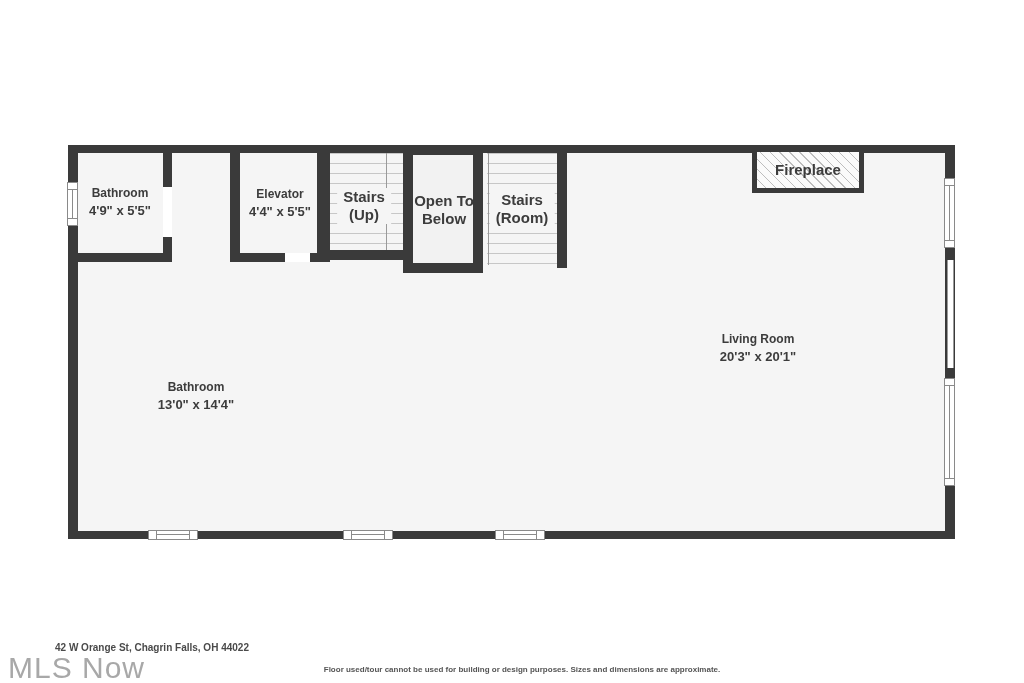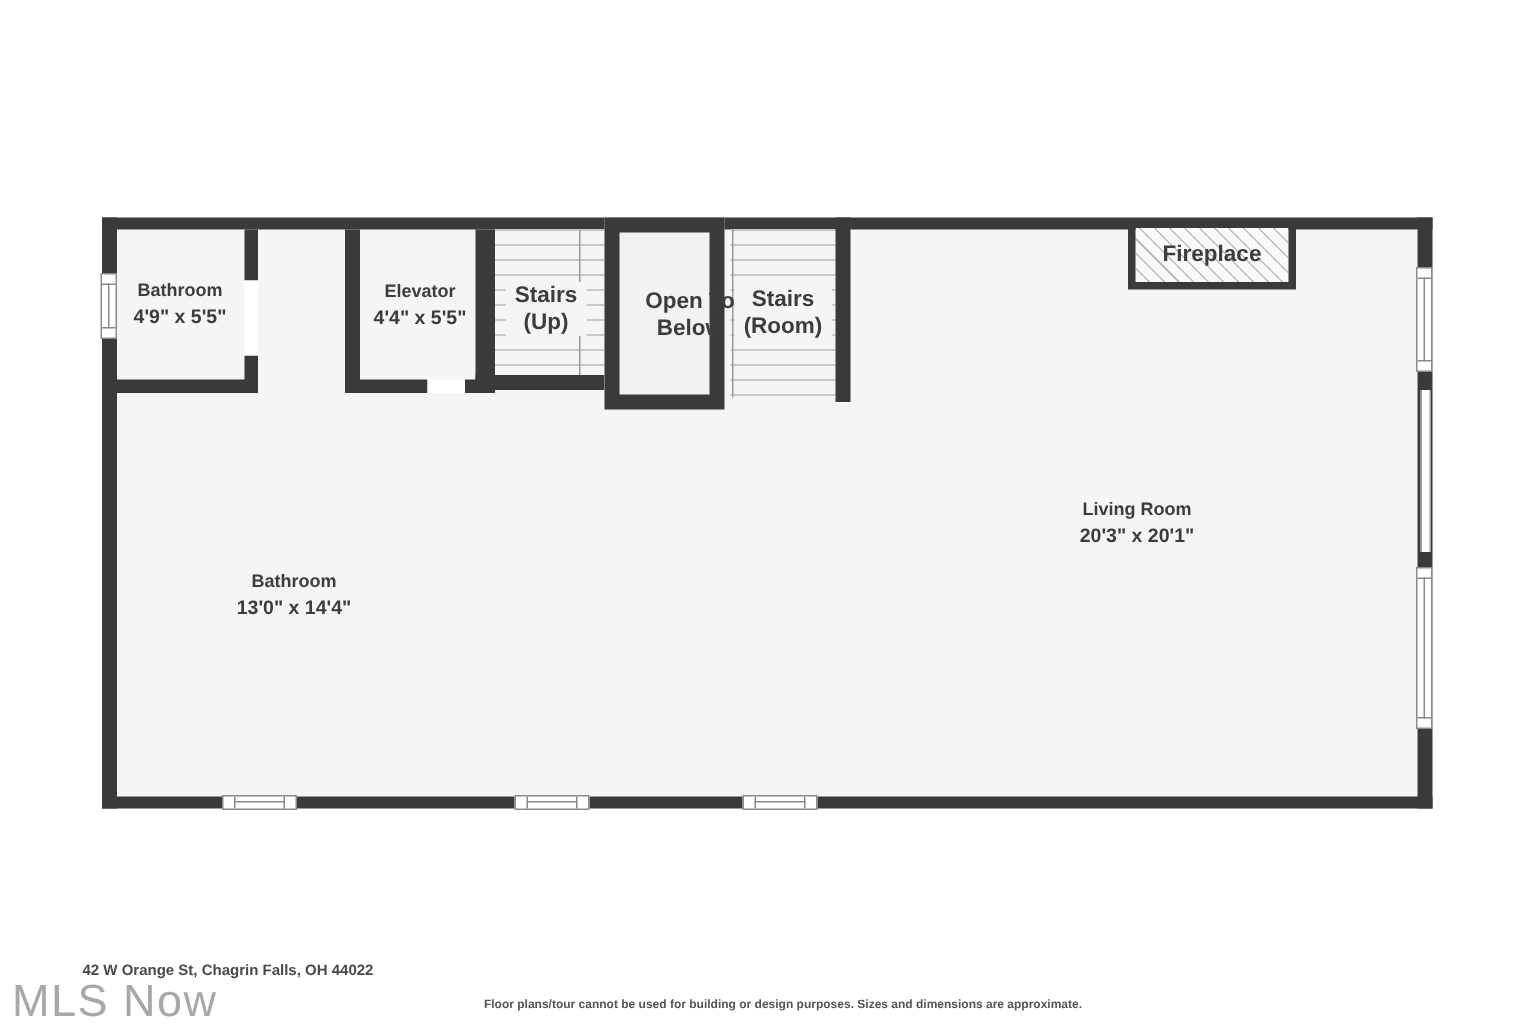--- a/index.html
+++ b/index.html
@@ -111,21 +111,21 @@
   <div class="room-label" style="left:280px;top:185px;">
     <span class="room-name">Elevator</span>
     <span class="room-dims">4'4" x 5'5"</span>
   </div>
 
   <div class="room-label stair-label" style="left:364px;top:188px;">
     <span class="room-name"><span>Stairs</span></span>
     <span class="room-name"><span>(Up)</span></span>
   </div>
 
-  <div class="room-label otb-label" style="left:444px;top:192px;margin-left:16px;">
+  <div class="room-label otb-label" style="left:444px;top:192px;">
     <span class="room-name">Open To</span>
     <span class="room-name">Below</span>
   </div>
 
   <div class="room-label stair-label" style="left:522px;top:191px;">
     <span class="room-name"><span>Stairs</span></span>
     <span class="room-name"><span>(Room)</span></span>
   </div>
 
   <div class="room-label" style="left:758px;top:330px;">
@@ -134,15 +134,15 @@
   </div>
 
   <div class="room-label" style="left:196px;top:378px;">
     <span class="room-name">Bathroom</span>
     <span class="room-dims">13'0" x 14'4"</span>
   </div>
 
 
   <div class="address">42 W Orange St, Chagrin Falls, OH 44022</div>
   <div class="watermark">MLS Now</div>
-  <div class="disclaimer">Floor plans/tour cannot be used for building or design purposes. Sizes and dimensions are approximate.</div>
+  <div class="disclaimer">Floor used/tour cannot be used for building or design purposes. Sizes and dimensions are approximate.</div>
 
 </div>
 
 </body></html>

